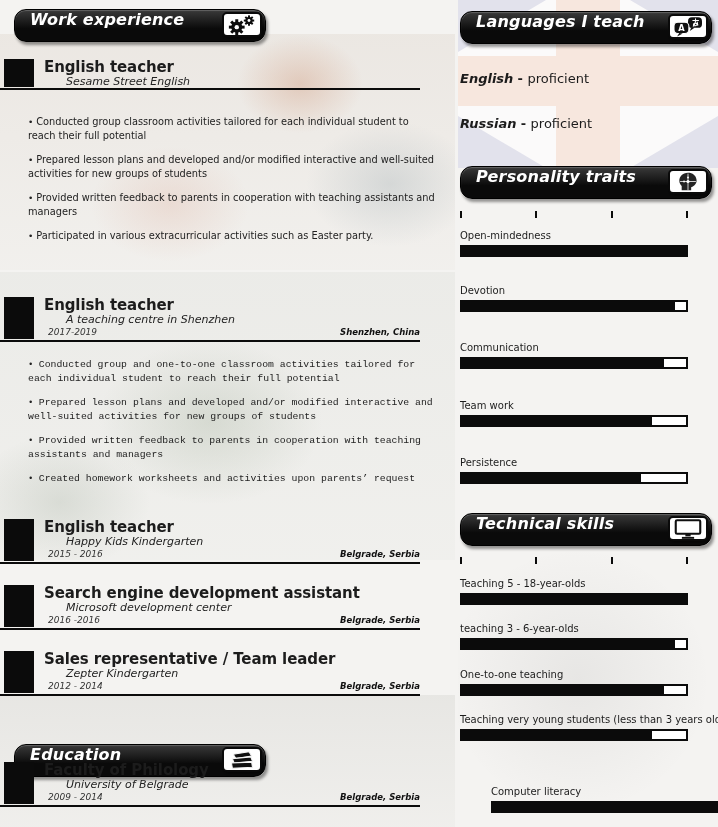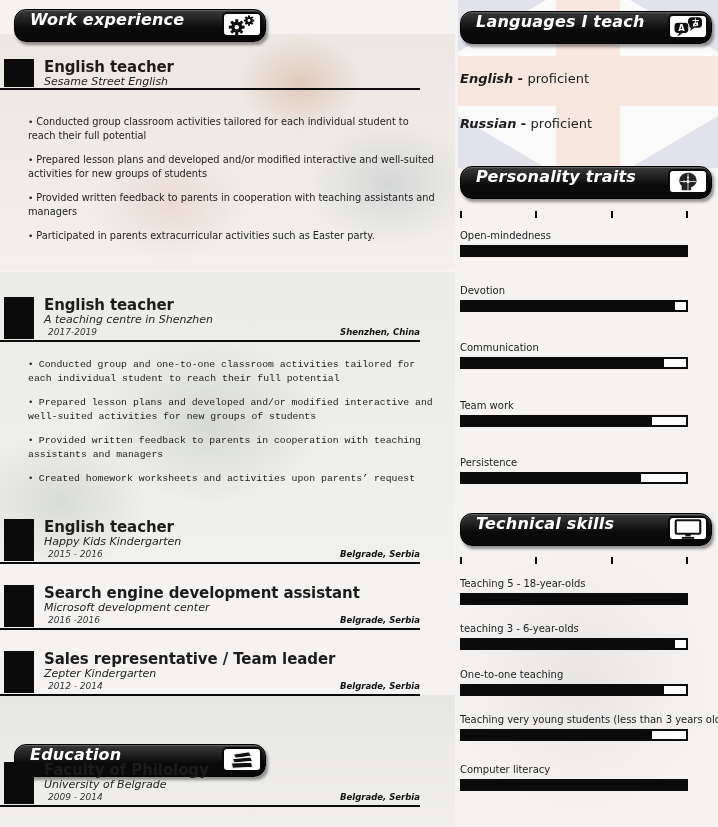--- a/index.html
+++ b/index.html
@@ -43,21 +43,21 @@
   .icon-box{position:absolute;right:3px;top:2px;width:40px;height:25px;background:#fff;
             border:2px solid #0a0a0a;border-radius:5px;box-sizing:border-box;
             display:flex;align-items:center;justify-content:center;
             box-shadow:2px 2px 2px rgba(0,0,0,.35);}
 
   
   .entry{position:absolute;left:0;width:420px;border-bottom:2px solid #0b0b0b;}
   .entry .sq{position:absolute;left:4px;top:0;bottom:1px;width:30px;background:#0b0b0b;}
   .entry .title{margin-left:44px;font-size:15px;font-weight:bold;line-height:16px;
                 letter-spacing:-.1px;white-space:nowrap;}
-  .entry .org{margin-left:44px;font-size:11px;font-style:italic;line-height:13px;color:#222;}
+  .entry .org{margin-left:66px;font-size:11px;font-style:italic;line-height:13px;color:#222;}
   .entry .meta{margin:1px 0 3px 48px;display:flex;justify-content:space-between;
                align-items:flex-end;font-size:9px;font-style:italic;color:#333;line-height:10px;}
   .entry .loc{font-size:8.5px;font-weight:bold;color:#111;}
   .bullets{position:absolute;left:28px;width:408px;font-size:9.8px;line-height:13px;color:#222;}
   .bullets p{margin:0 0 11px 0;}
   .bullets p::before{content:"•  ";font-size:9px;}
 
   
   .lang-row{position:absolute;left:460px;font-size:13px;white-space:nowrap;}
   .lang-name{font-weight:bold;font-style:italic;}
@@ -115,21 +115,21 @@
 
   <div class="entry" style="top:59px;">
     <span class="sq"></span>
     <div class="title">English teacher</div>
     <div class="org">Sesame Street English</div>
   </div>
   <div class="bullets" style="top:115px;">
     <p>Conducted group classroom activities tailored for each individual student to reach their full potential</p>
     <p>Prepared lesson plans and developed and/or modified interactive and well-suited activities for new groups of students</p>
     <p>Provided written feedback to parents in cooperation with teaching assistants and managers</p>
-    <p>Participated in parents extracurricular activities such as Easter party.</p>
+    <p>Participated in various extracurricular activities such as Easter party.</p>
   </div>
 
   <div class="entry" style="top:297px;">
     <span class="sq"></span>
     <div class="title">English teacher</div>
     <div class="org">A teaching centre in Shenzhen</div>
     <div class="meta">
       <span>2017-2019</span>
       <span class="loc">Shenzhen, China</span>
     </div>
@@ -316,20 +316,20 @@
     <div class="bar-track">
         <span class="bar-fill" style="width: 90%;"></span>
       </div>
   </div>
   <div class="bar-group" style="top:714px;">
     <div class="bar-label">Teaching very young students (less than 3 years old)</div>
     <div class="bar-track">
         <span class="bar-fill" style="width: 85%;"></span>
       </div>
   </div>
-  <div class="bar-group" style="top:764px;">
+  <div class="bar-group" style="top:786px;margin-left:31px;">
     <div class="bar-label">Computer literacy</div>
     <div class="bar-track">
         <span class="bar-fill" style="width: 100%;"></span>
       </div>
   </div>
 
 </div>
 
 </body></html>

